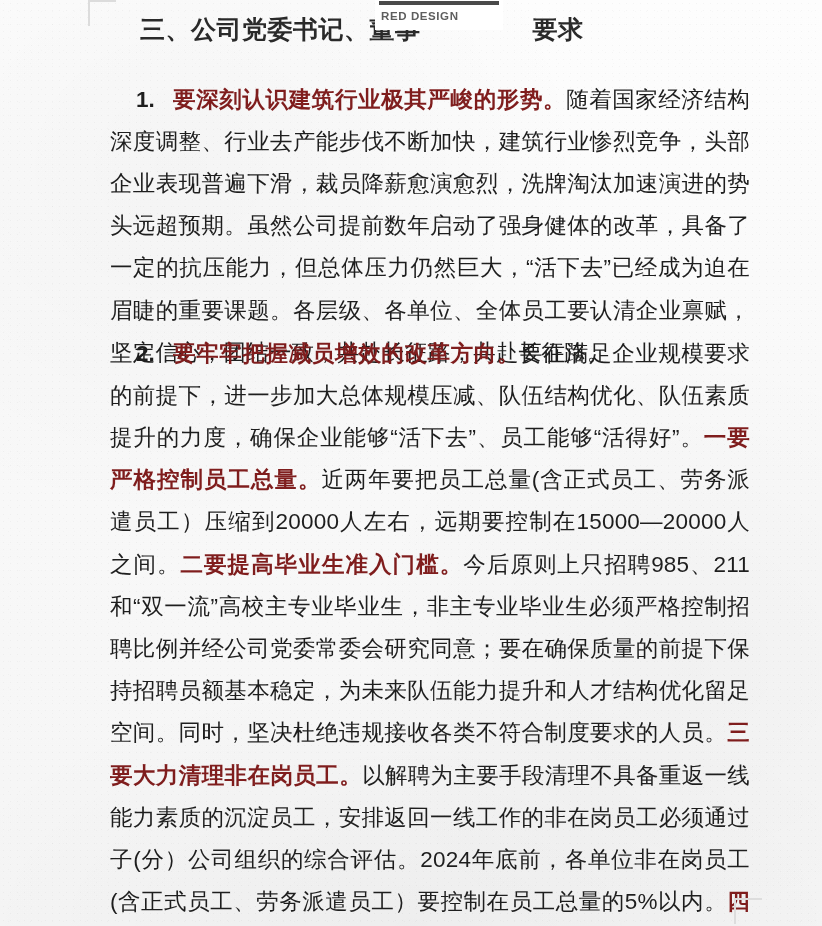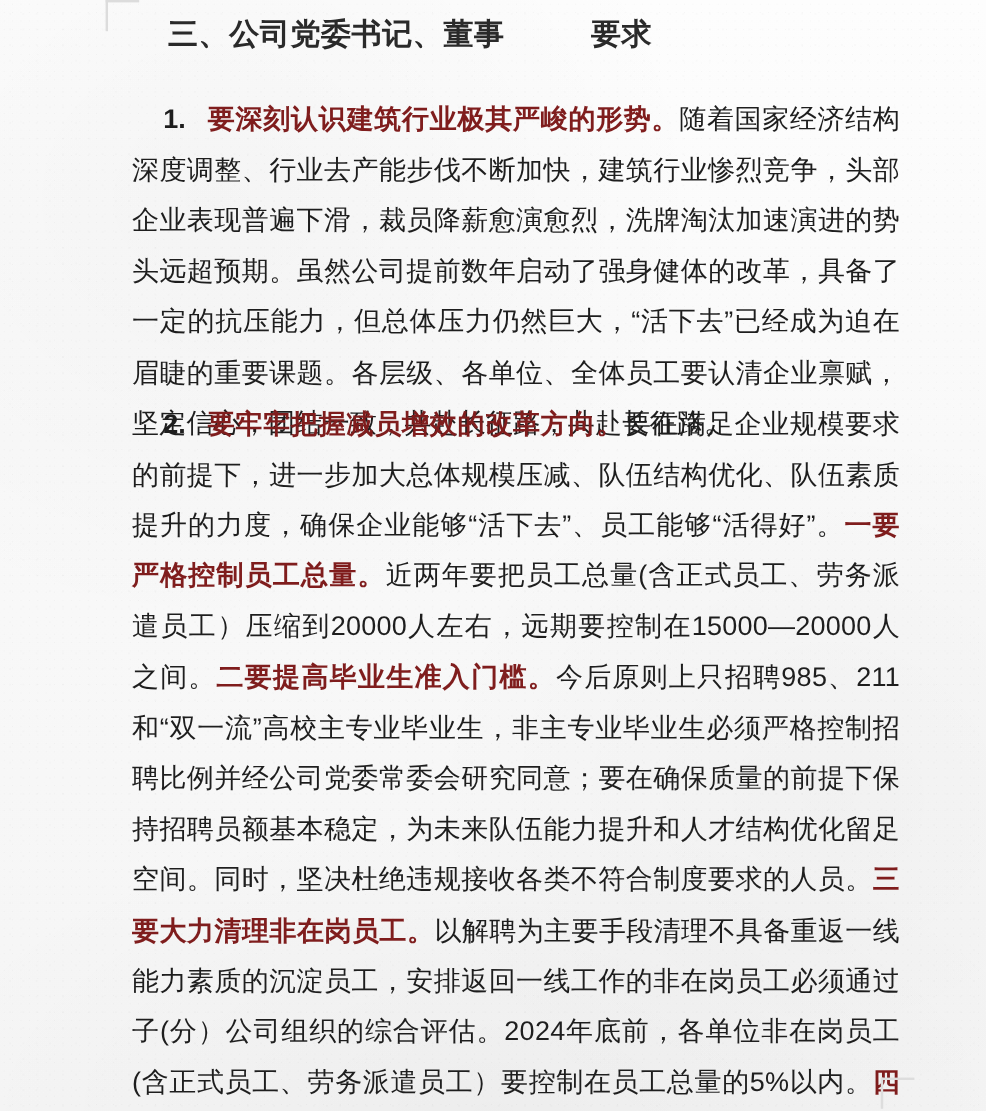--- a/index.html
+++ b/index.html
@@ -79,21 +79,21 @@
     font-size: 25px;
     line-height: 34px;
     letter-spacing: 0.5px;
     color: #2a2a2a;
     font-weight: 700;
     white-space: nowrap;
     z-index: 3;
   }
   .heading-tail {
     display: inline-block;
-    margin-left: 72px;
+    margin-left: 112px;
   }
 
   
   #overlay-sticker {
     position: absolute;
     left: 375px;
     top: 0px;
     width: 128px;
     height: 30px;
     background: #ffffff;
@@ -195,15 +195,19 @@
     <p class="para" id="para-1">
       <span class="lead-num">1.</span><b>要深刻认识建筑行业极其严峻的形势。</b><span>随着国家经济结构深度调整、行业去产能步伐不断加快，建筑行业惨烈竞争，头部企业表现普遍下滑，裁员降薪愈演愈烈，洗牌淘汰加速演进的势头远超预期。虽然公司提前数年启动了强身健体的改革，具备了一定的抗压能力，但总体压力仍然巨大，“活下去”已经成为迫在眉睫的重要课题。各层级、各单位、全体员工要认清企业禀赋，坚定信心，团结一致，共赴长征路，共赴长征路。</span>
     </p>
 
     <p class="para" id="para-2">
       <span class="lead-num">2.</span><b>要牢牢把握减员增效的改革方向。</b><span id="para-2-segments"><span>要在满足企业规模要求的前提下，进一步加大总体规模压减、队伍结构优化、队伍素质提升的力度，确保企业能够“活下去”、员工能够“活得好”。</span><b>一要严格控制员工总量。</b><span>近两年要把员工总量(含正式员工、劳务派遣员工）压缩到20000人左右，远期要控制在15000—20000人之间。</span><b>二要提高毕业生准入门槛。</b><span>今后原则上只招聘985、211和“双一流”高校主专业毕业生，非主专业毕业生必须严格控制招聘比例并经公司党委常委会研究同意；要在确保质量的前提下保持招聘员额基本稳定，为未来队伍能力提升和人才结构优化留足空间。同时，坚决杜绝违规接收各类不符合制度要求的人员。</span><b>三要大力清理非在岗员工。</b><span>以解聘为主要手段清理不具备重返一线能力素质的沉淀员工，安排返回一线工作的非在岗员工必须通过子(分）公司组织的综合评估。2024年底前，各单位非在岗员工(含正式员工、劳务派遣员工）要控制在员工总量的5%以内。</span><b>四要严控劳务用工总量。</b></span>
     </p>
 
   </div>
 
+  <div id="overlay-sticker">
+    <div class="bar"></div>
+    <div class="sticker-label">RED DESIGN</div>
+  </div>
 
 
 </div>
 
 </body></html>

